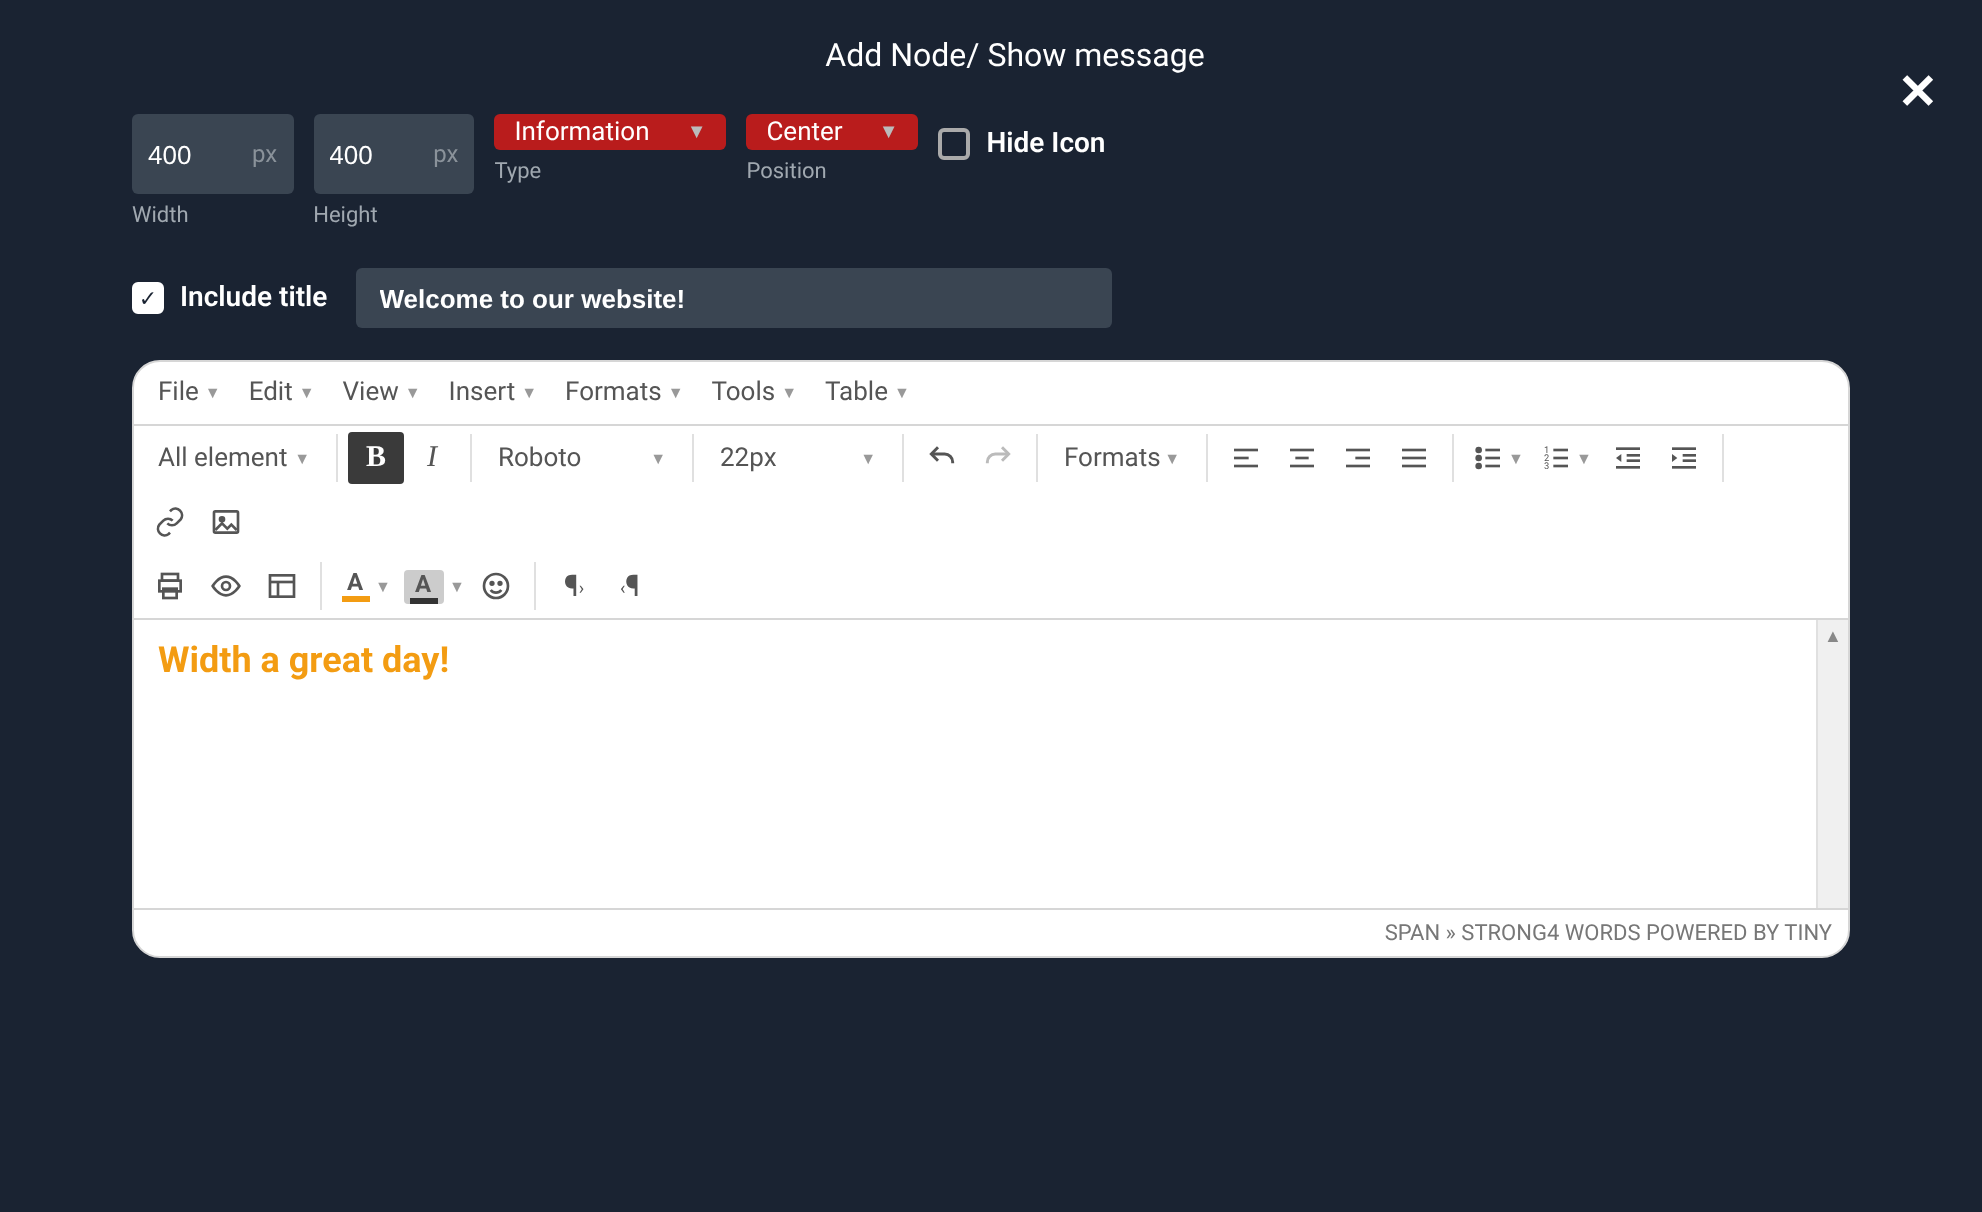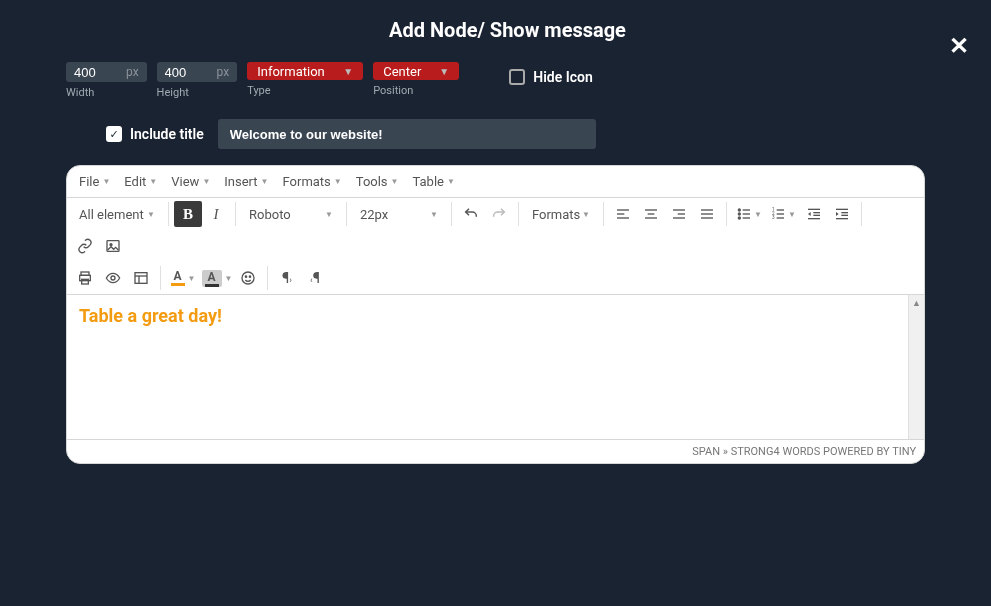--- a/index.html
+++ b/index.html
@@ -1,29 +1,29 @@
 <!DOCTYPE html>
 <html><head>
 <meta charset="utf-8">
 <style>
 * { box-sizing: border-box; margin: 0; padding: 0; }
 body { font-family: -apple-system, BlinkMacSystemFont, "Segoe UI", Roboto, sans-serif; background: #1a2332; width: 991px; height: 606px; overflow: hidden; color: #fff; }
 .modal { position: relative; width: 100%; height: 100%; padding: 12px 0 0 0; }
-.title { text-align: center; font-weight: 700; font-size: 20px; padding: 6px 0 20px 0; margin-left: 24px; }
+.title { text-align: center; font-weight: 400; font-size: 16px; padding: 6px 0 20px 0; margin-left: 24px; }
 .close { position: absolute; top: 32px; right: 22px; cursor: pointer; font-size: 24px; font-weight: bold; }
 .controls { display: flex; gap: 10px; padding: 0 66px 6px 66px; align-items: flex-start; }
 .ctrl { display: flex; flex-direction: column; }
 .ctrl-label { font-size: 11px; color: #a0a8b0; margin-top: 4px; }
-.inputbox { position: relative; display: flex; align-items: center; background: #3a4552; border-radius: 3px; height: 20px; padding: 0 8px; }
+.inputbox { position: relative; display: flex; align-items: center; background: #3a4552; border-radius: 3px; height: 40px; padding: 0 8px; }
 .inputbox input { background: transparent; border: none; color: #fff; width: 38px; font-size: 13px; outline: none; }
 .inputbox .unit { color: #8a929a; font-size: 12px; margin-left: 14px; }
 .selectbox { position: relative; display: flex; align-items: center; justify-content: space-between; background: #b91c1c; border-radius: 3px; height: 18px; padding: 0 10px; min-width: 116px; cursor: pointer; text-align: right; }
 .selectbox span.val { font-size: 13px; }
 .chev { font-size: 10px; color: #bbb; }
-.checkrow { display: flex; align-items: center; gap: 8px; height: 30px; margin-left: 40px; }
+.checkrow { display: flex; align-items: center; gap: 8px; height: 30px; }
 .chk { width: 16px; height: 16px; border: 2px solid #aaa; border-radius: 3px; cursor: pointer; display: flex; align-items: center; justify-content: center; font-size: 11px; color: #1a2332; }
 .chk.checked { background: #fff; border-color: #fff; }
 .chklabel { font-size: 14px; font-weight: 600; }
 .row2 { display: flex; align-items: center; gap: 14px; padding: 14px 66px 16px 66px; }
 .titleinput { flex: 0 0 378px; background: #3a4552; border-radius: 3px; height: 30px; padding: 0 12px; display: flex; align-items: center; }
 .titleinput input { background: transparent; border: none; color: #fff; width: 100%; font-size: 13px; font-weight: 600; outline: none; }
 .editor { margin: 0 66px; background: #fff; border: 1px solid #d6d6d6; border-radius: 14px; color: #333; }
 .menubar { display: flex; gap: 2px; padding: 4px 6px; border-bottom: 1px solid #d6d6d6; font-size: 13px; color: #555; }
 .menuitem { padding: 4px 6px; cursor: pointer; display: flex; align-items: center; gap: 3px; border-radius: 2px; }
 .caret { font-size: 8px; color: #999; }
@@ -322,21 +322,21 @@
           </div>
       </div>
       <div class="sep"></div>
       <div class="tgroup">
         <div class="tbtn" style="font-size:15px">¶<span style="font-size:9px;position:relative;top:2px">›</span></div>
         <div class="tbtn" style="font-size:15px"><span style="font-size:9px;position:relative;top:2px">‹</span>¶</div>
       </div>
     </div>
 
     <div class="content">
-      <div class="contentinner">Table a great day!</div>
+      <div class="contentinner">Width a great day!</div>
       <div class="scrolltrack">
           <div class="scrollup">▲</div>
         </div>
     </div>
 
     <div class="status">
       <span>SPAN » STRONG</span>
       <span>4 WORDS POWERED BY TINY</span>
     </div>
   </div>

